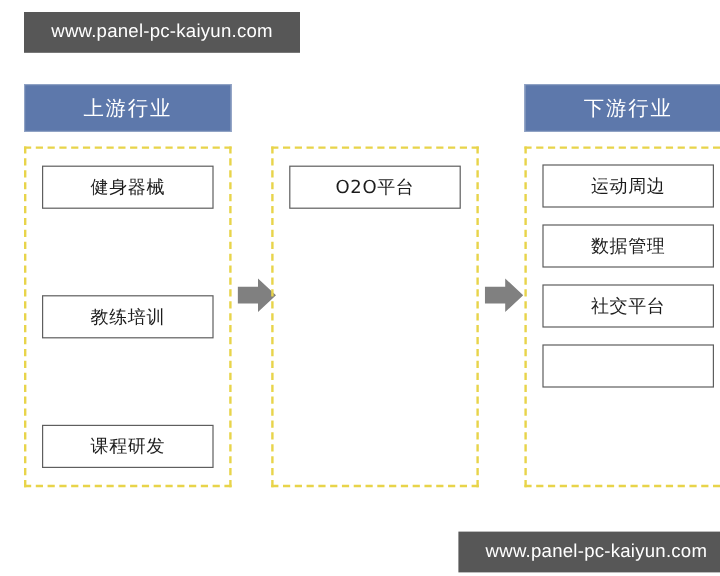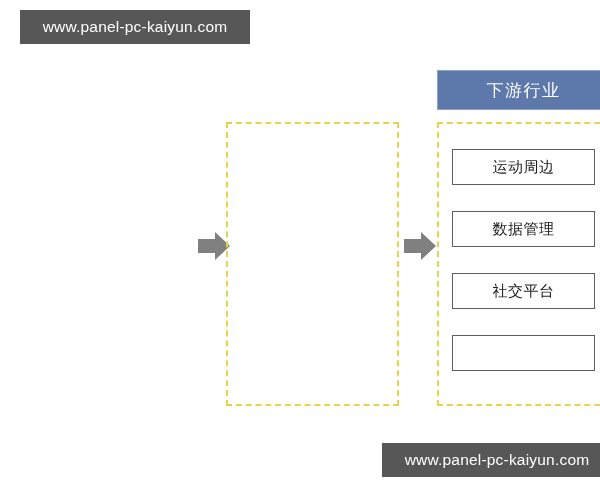--- a/index.html
+++ b/index.html
@@ -92,21 +92,21 @@
     align-items: center;
   }
   .col-body.spread {
     justify-content: space-between;
     padding: 14px 0 14px 0;
   }
   .col-body.stack {
     justify-content: flex-start;
     padding: 13px 0 0 0;
   }
-  .col-body.stack .node { margin-bottom: 14px; margin-top: 12px; }
+  .col-body.stack .node { margin-bottom: 14px; }
 
   .node {
     width: 143px;
     height: 36px;
     box-sizing: border-box;
     background: #ffffff;
     border: 1.6px solid #5e5e5e;
     display: flex;
     align-items: center;
     justify-content: center;
@@ -168,29 +168,38 @@
 </style>
 </head>
 <body>
 
 <div id="diagram">
 
   <div class="wm-bar" id="wm-top">
     <span>www.panel-pc-kaiyun.com</span>
   </div>
 
+  <div class="column" id="col-0">
+    <div class="col-header">上游行业</div>
+    <div class="col-body spread">
+      <div class="node">健身器械</div>
+      <div class="node">教练培训</div>
+      <div class="node">课程研发</div>
+    </div>
+  </div>
 
   <div class="arrow" id="arrow-0">
     <svg width="32" height="30" viewBox="0 0 32 30">
       <polygon points="0,8 17,8 17,1 32,15 17,29 17,22 0,22" fill="#808080"></polygon>
     </svg>
   </div>
 
   <div class="column" id="col-1">
     <div class="col-body spread">
+      <div class="node">O2O平台</div>
     </div>
   </div>
 
   <div class="arrow" id="arrow-1">
     <svg width="32" height="30" viewBox="0 0 32 30">
       <polygon points="0,8 17,8 17,1 32,15 17,29 17,22 0,22" fill="#808080"></polygon>
     </svg>
   </div>
 
   <div class="column" id="col-2">

